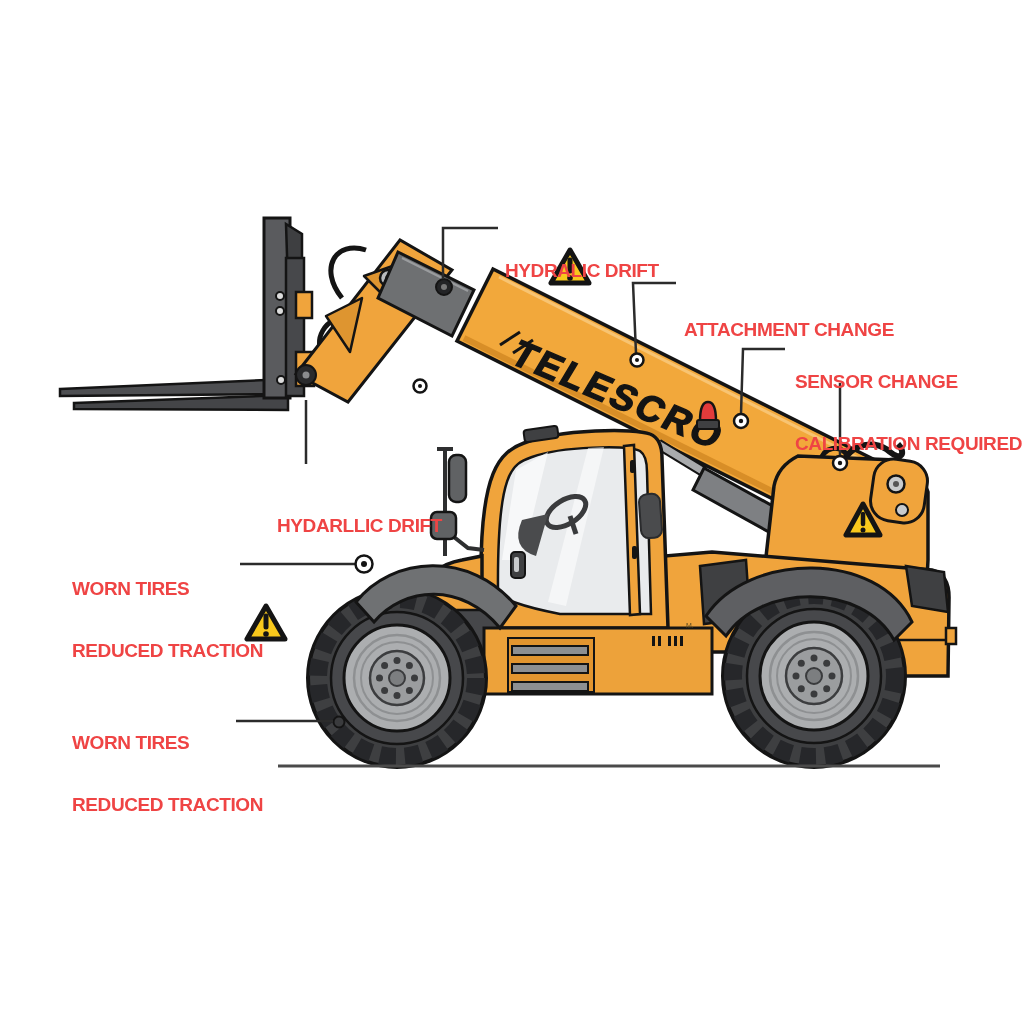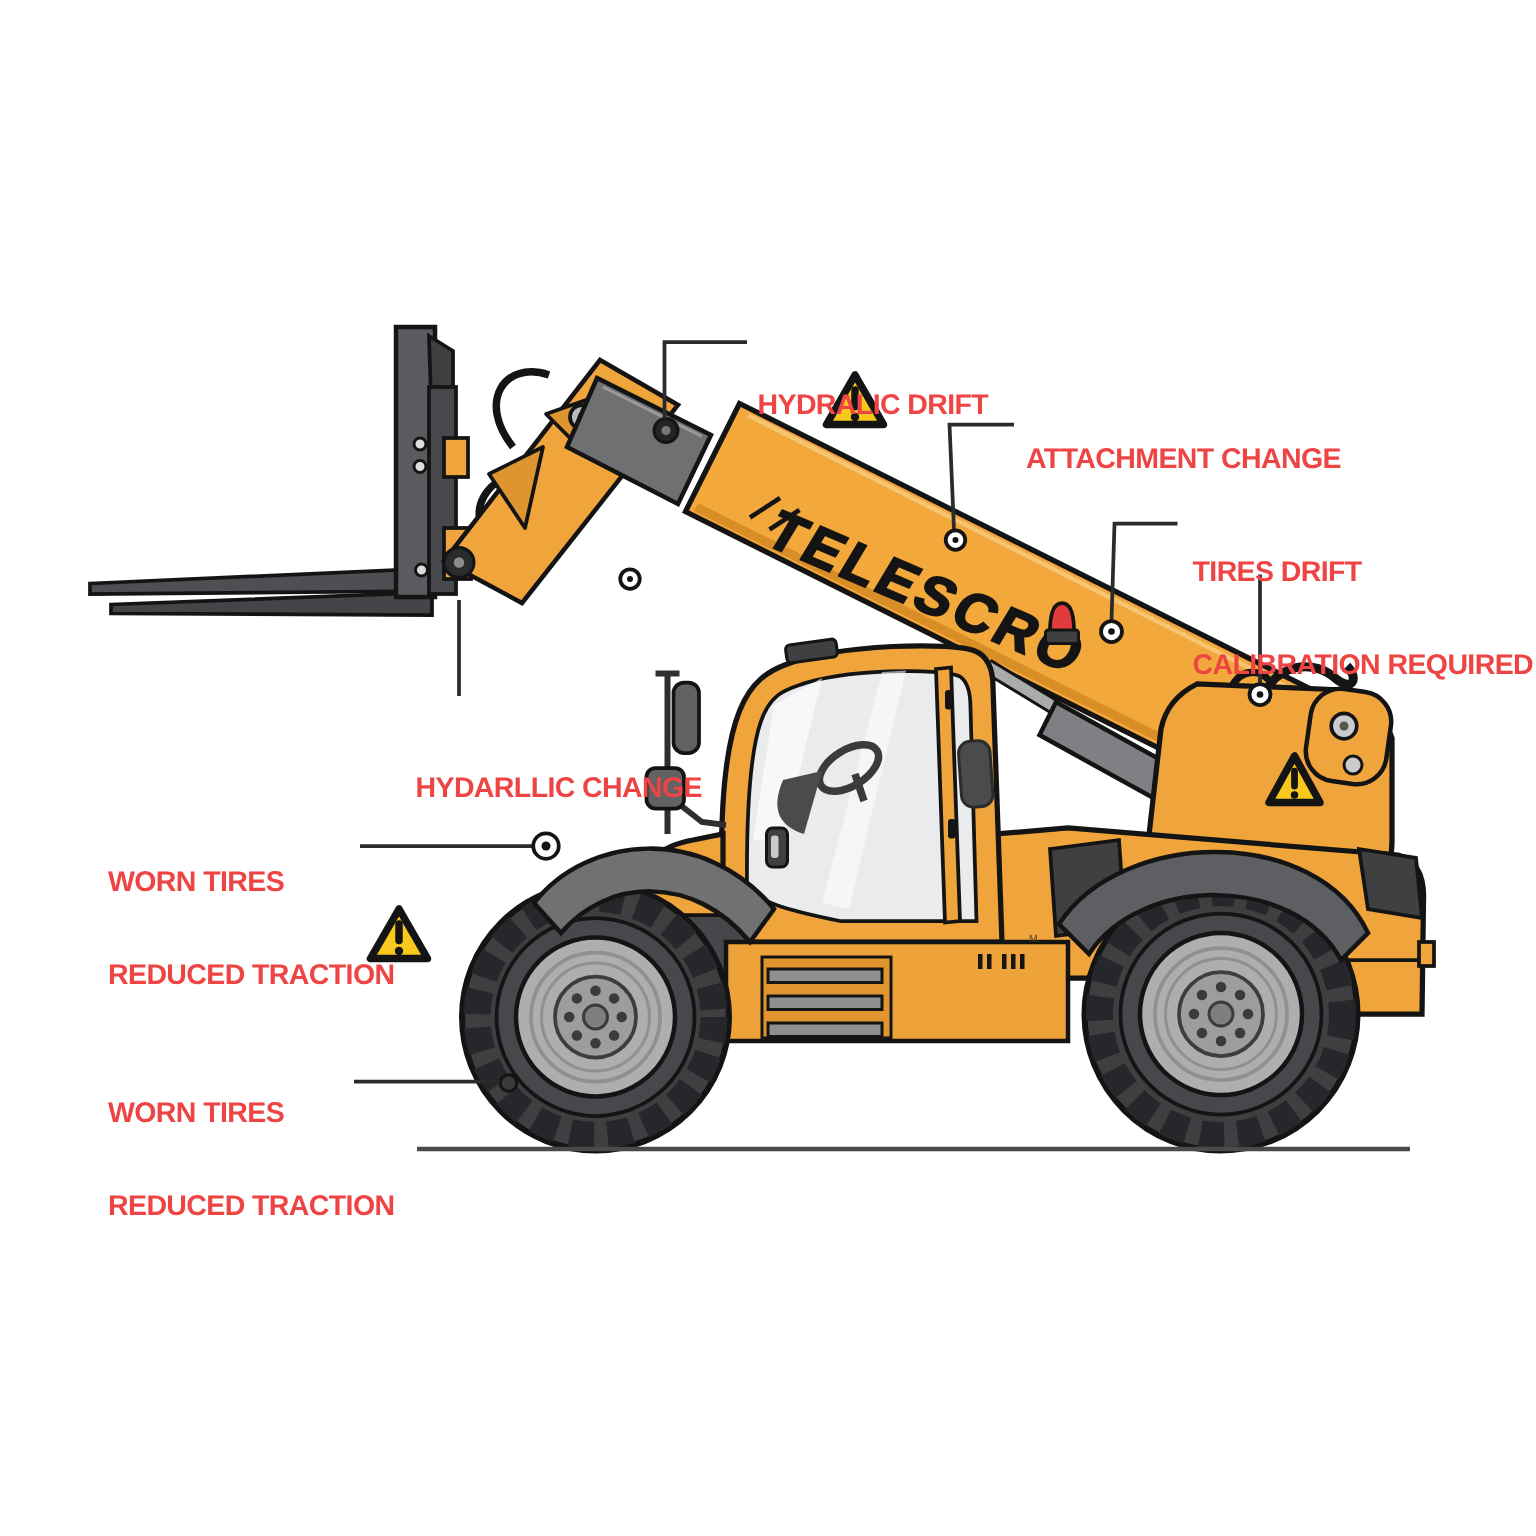--- a/index.html
+++ b/index.html
@@ -218,31 +218,31 @@
     <polygon points="0,-18 -19,15 19,15" fill="#F8C81C" stroke="#141414" stroke-width="5" stroke-linejoin="round"></polygon>
     <path d="M0,-8 L0,3" stroke="#141414" stroke-width="5" stroke-linecap="round"></path>
     <circle cx="0" cy="10" r="2.8" fill="#141414"></circle>
   </g>
 </svg>
 
   <div class="callout" style="left:505px;top:219px;">
     <span>HYDRALIC DRIFT</span>
   </div>
 
-  <div class="callout" style="left:684px;top:255px;">
+  <div class="callout" style="left:684px;top:278px;">
     <span>ATTACHMENT CHANGE</span>
   </div>
 
   <div class="callout" style="left:795px;top:330px;">
-    <span>TIRES DRIFT</span>
+    <span>SENSOR CHANGE</span>
     <span>CALIBRATION REQUIRED</span>
   </div>
 
   <div class="callout" style="left:277px;top:474px;">
-    <span>HYDARLLIC CHANGE</span>
+    <span>HYDARLLIC DRIFT</span>
   </div>
 
   <div class="callout" style="left:72px;top:537px;">
     <span>WORN TIRES</span>
     <span>REDUCED TRACTION</span>
   </div>
 
 
   <div class="callout" style="left:72px;top:691px;">
     <span>WORN TIRES</span>

